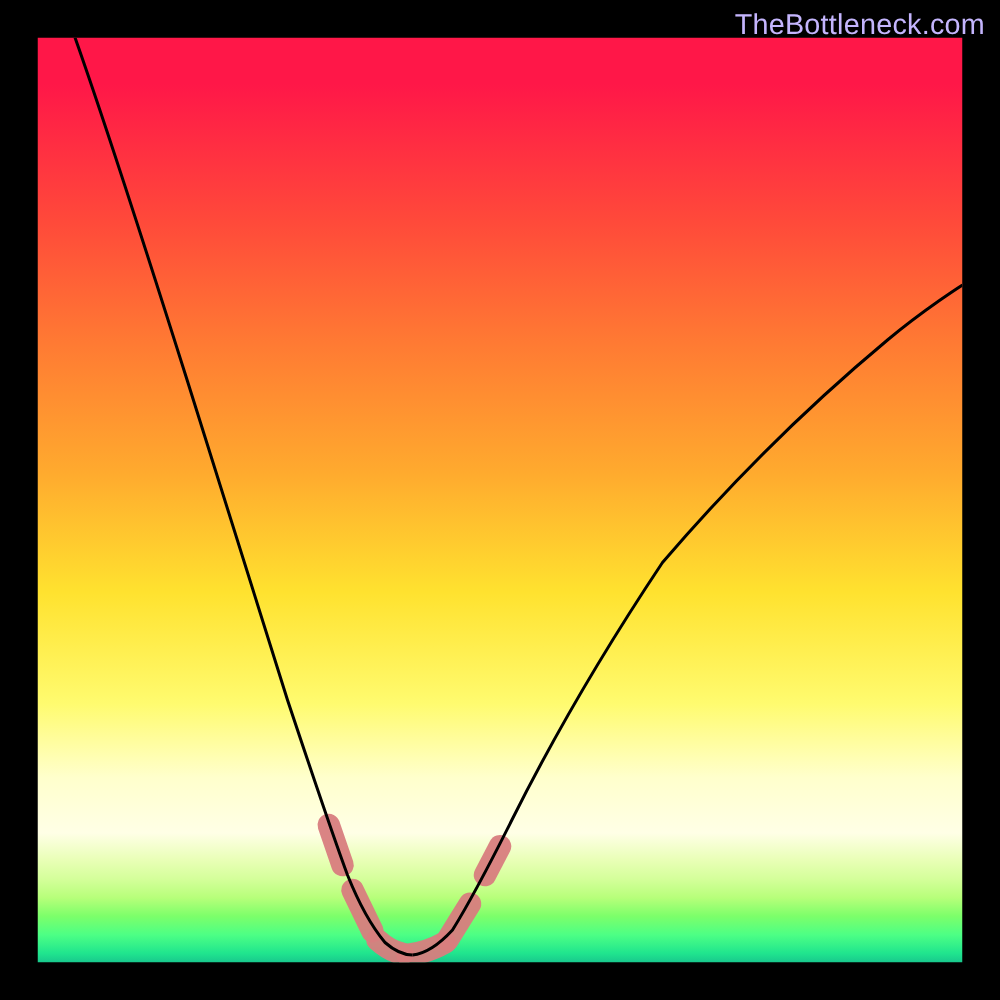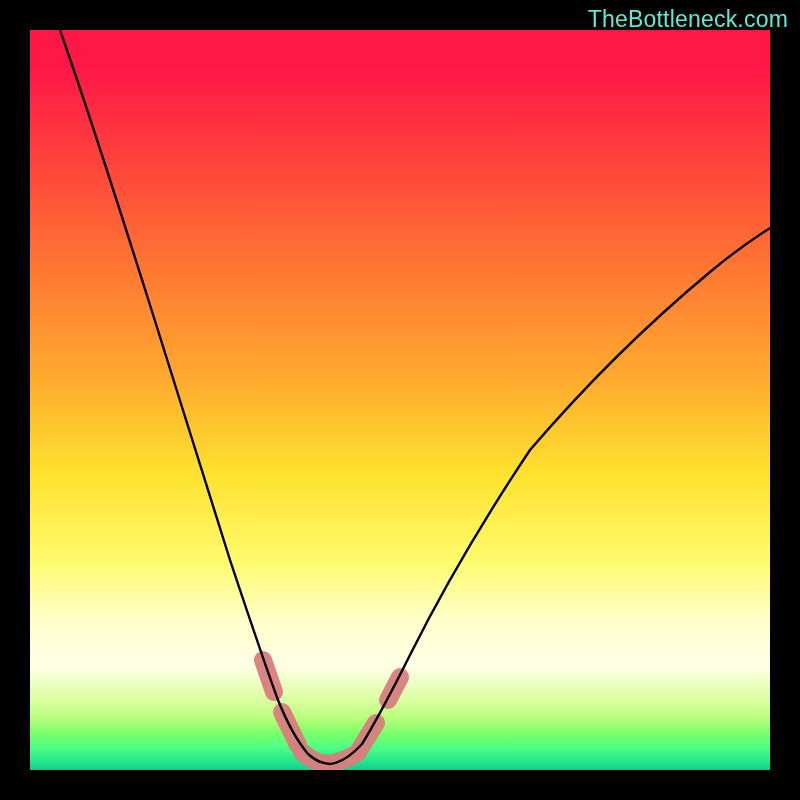--- a/index.html
+++ b/index.html
@@ -35,21 +35,21 @@
       #4dff85 97%,
       #20e58e 99%,
       #18c88d 100%
     );
   }
 
   .watermark {
     position: absolute;
     top: 6px;
     right: 12px;
-    color: #5eead4;
+    color: #c4b5fd;
     font-size: 23px;
     font-weight: 400;
     letter-spacing: 0.2px;
     z-index: 5;
   }
 
   svg.lines {
     position: absolute;
     inset: 0;
     width: 100%;

